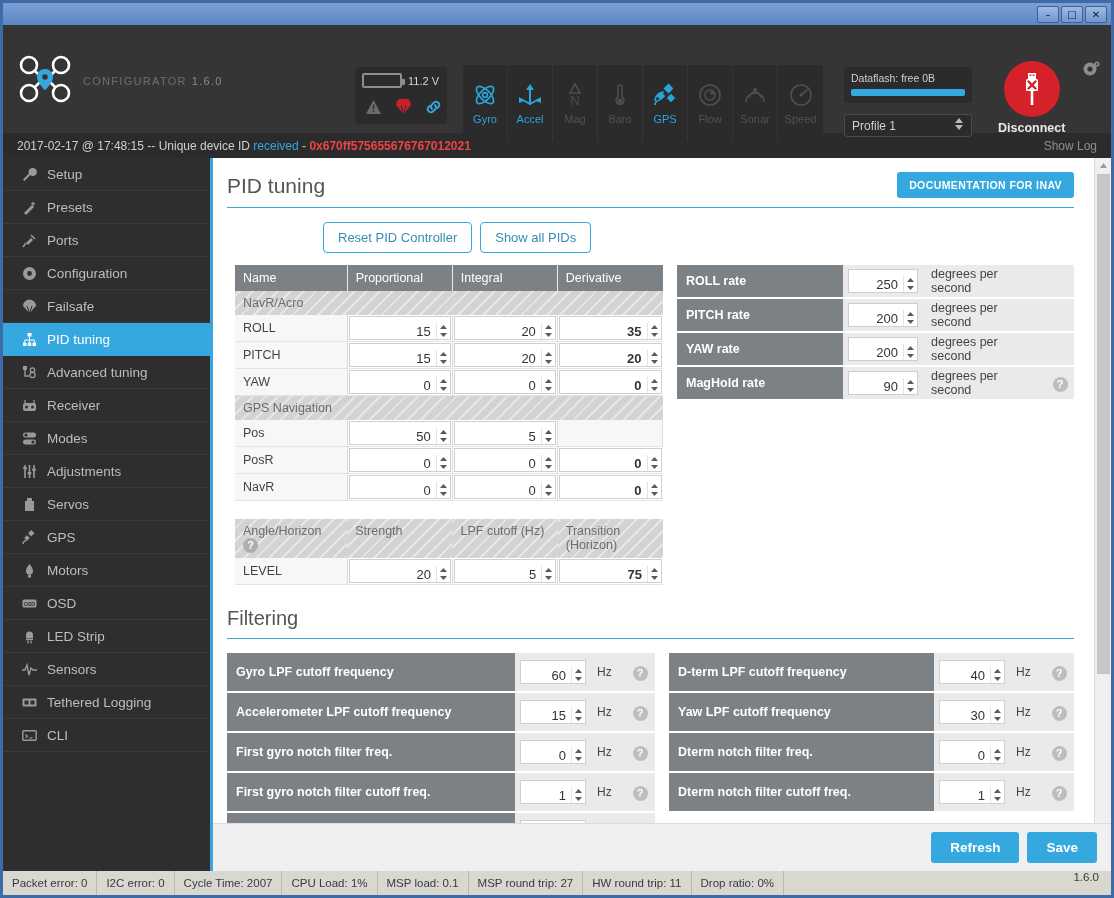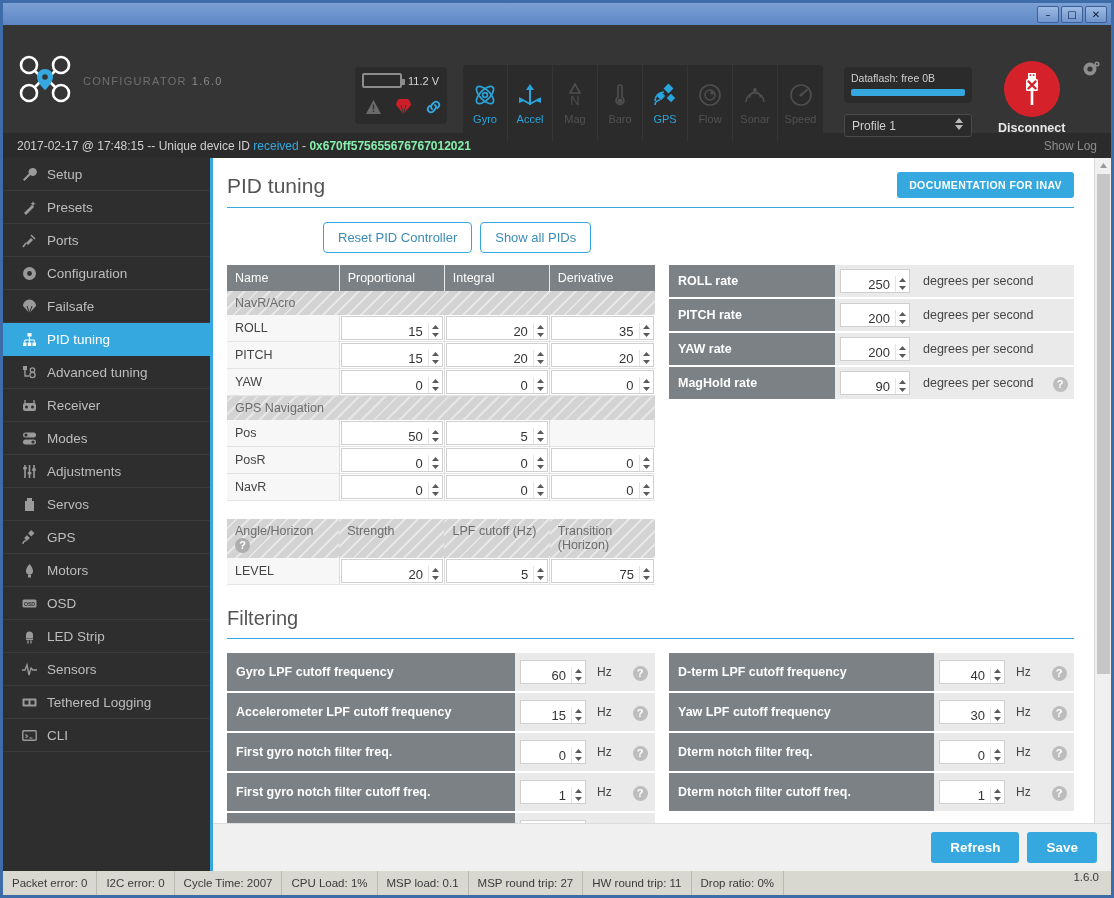--- a/index.html
+++ b/index.html
@@ -110,21 +110,21 @@
   }
   .disc-label { font-size: 12.5px; color: #e8e8e8; font-weight: bold; }
   .gear-btn { position: absolute; right: 10px; top: 34px; }
 
   
   .logline {
     flex: 0 0 25px; background: #2b2b2b;
     display: flex; align-items: center; justify-content: space-between;
     padding: 0 14px; font-size: 12px; color: #cfcfcf;
   }
-  .logline b { color: #86efac; }
+  .logline b { color: #ef4444; }
   .logline .lk { color: #35a8e0; }
   .showlog { color: #8d8d8d; font-size: 12px; }
 
   
   .body { flex: 1; display: flex; min-height: 0; }
   .sidebar {
     flex: 0 0 210px; background: #2e2e2e;
     border-right: 3px solid #35a8e0; overflow: hidden;
   }
   .navitem {
@@ -161,41 +161,41 @@
     position: absolute; right: 0; top: 0;
     background: #35a8e0; color: #fff; font-size: 10.5px; font-weight: bold;
     letter-spacing: .4px; padding: 7px 12px; border-radius: 3px;
   }
   .btn-row { display: flex; gap: 8px; margin: 14px 0 12px 96px; }
   .obtn {
     background: #fff; border: 1px solid #35a8e0; color: #3a8bb5;
     border-radius: 4px; font-size: 13px; padding: 7px 14px;
   }
 
-  .tables { display: flex; gap: 14px; }
+  .tables { display: flex; gap: 14px; margin-left: 8px; }
   .left-col { width: 428px; flex: 0 0 428px; }
   .right-col { flex: 1; }
 
   table { border-collapse: collapse; width: 100%; }
   .pid-table th {
     background: #7b8184; color: #fff; font-size: 12.5px; font-weight: normal;
     text-align: left; padding: 6px 8px; border-right: 1px solid #e9e9e9;
   }
   .pid-table th:last-child { border-right: none; }
   .section-row td {
     background: #d3d3d3; color: #6d6d6d; font-size: 12.5px;
     padding: 5px 8px;
     background-image: repeating-linear-gradient(-45deg, rgba(255,255,255,.45) 0 2px, transparent 2px 9px);
   }
   .pid-table td.namecell {
     background: #f7f7f7; color: #444; font-size: 12.5px;
     padding: 3px 8px; width: 112px; border-right: 1px solid #dcdcdc;
   }
   .pid-table td.inputcell { padding: 0; border-right: 1px solid #dcdcdc; width: 105px; }
-  .pid-table td.inputcell:last-child { border-right: none; }
+  .pid-table td.inputcell:last-child { border-right: none; font-weight: bold; }
   .pid-table tr.datarow { border-bottom: 1px solid #e4e4e4; }
   .pid-table td.emptycell { background: #f7f7f7; border-right: 1px solid #dcdcdc; }
 
   .spin {
     display: flex; align-items: flex-end; justify-content: flex-end;
     background: #fff; border: 1px solid #cfcfcf; height: 24px;
     padding: 0 2px 0 4px; margin: 1px;
   }
   .spin .val {
     flex: 1; text-align: right; font-size: 13px; color: #333; padding-right: 5px;

